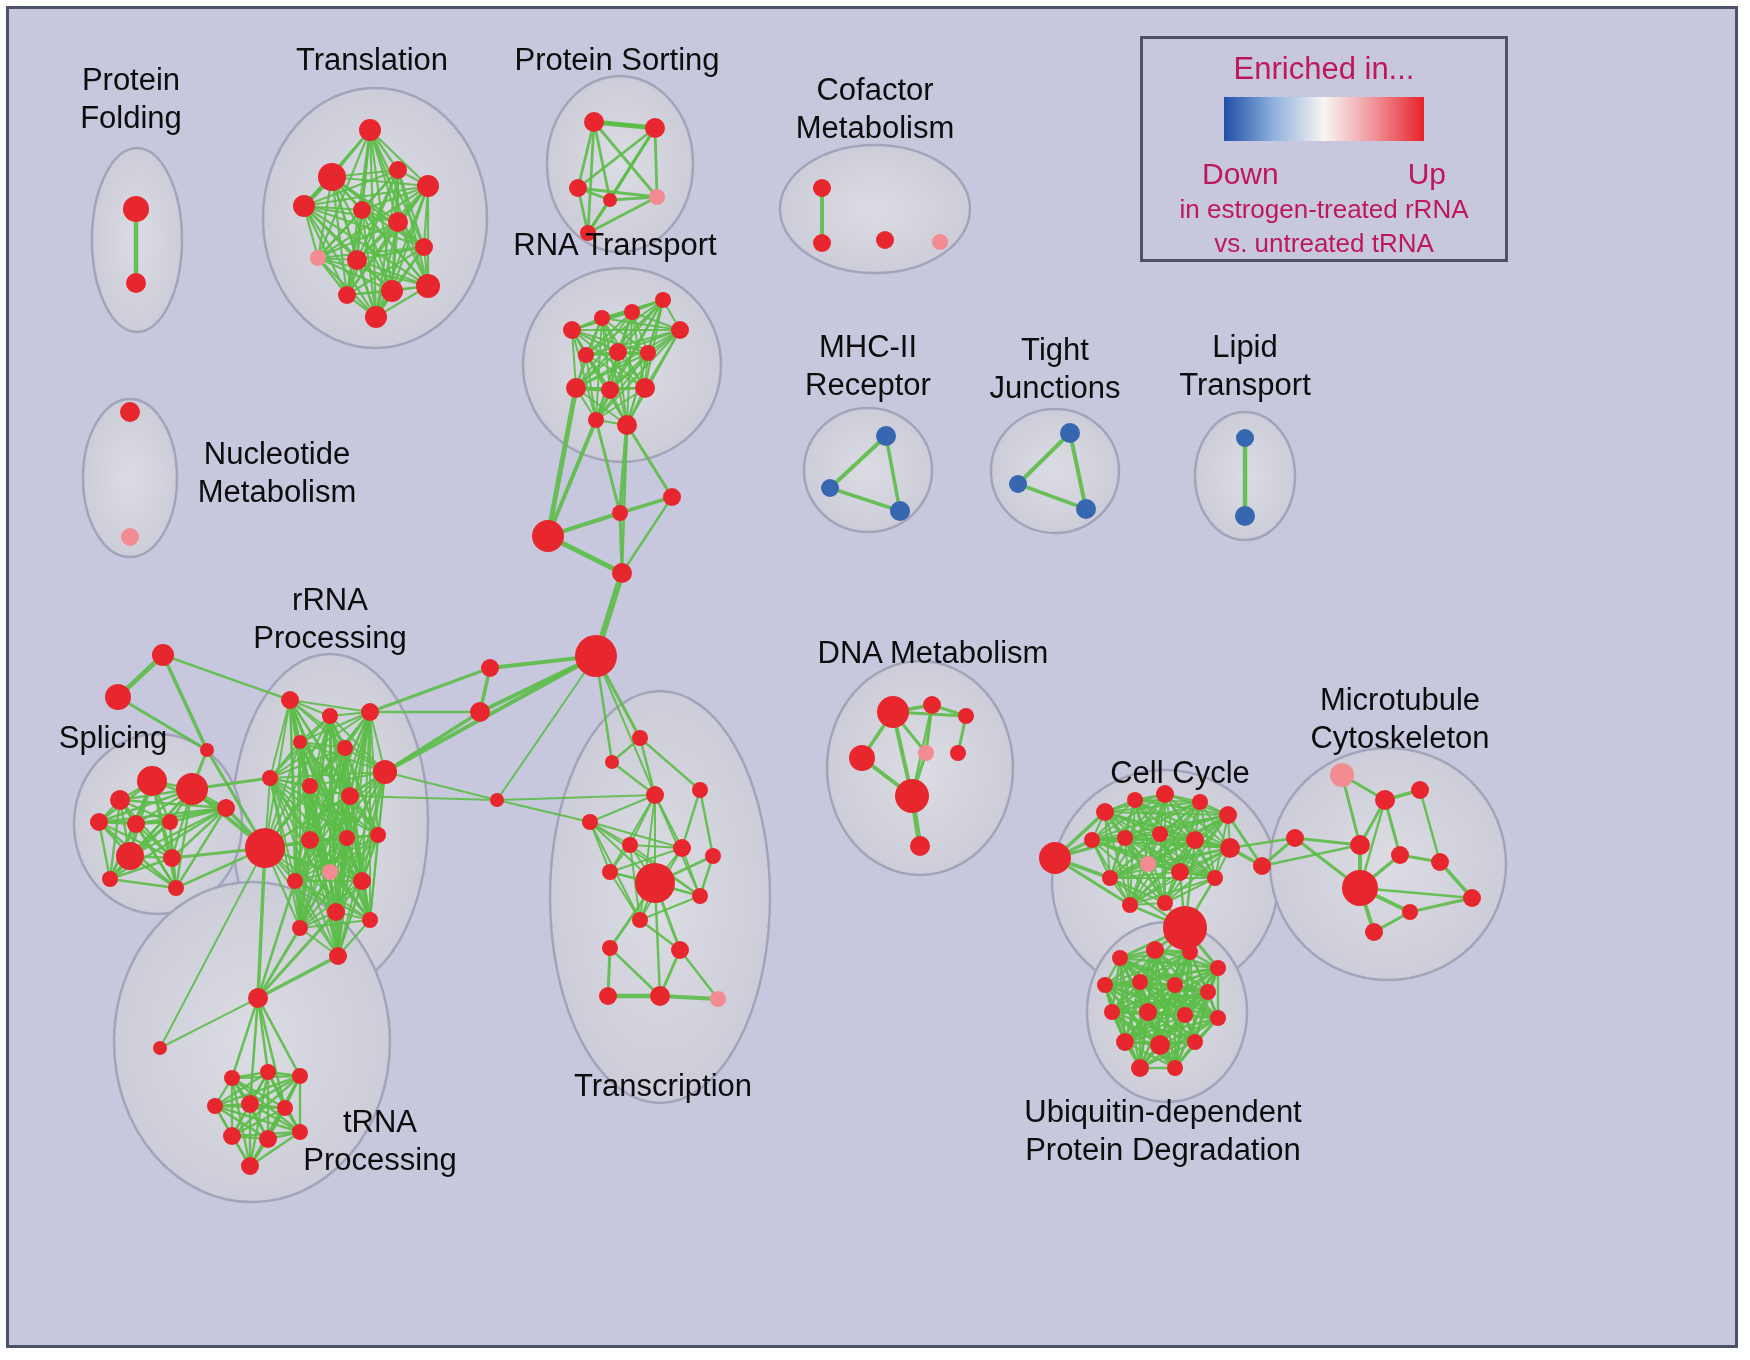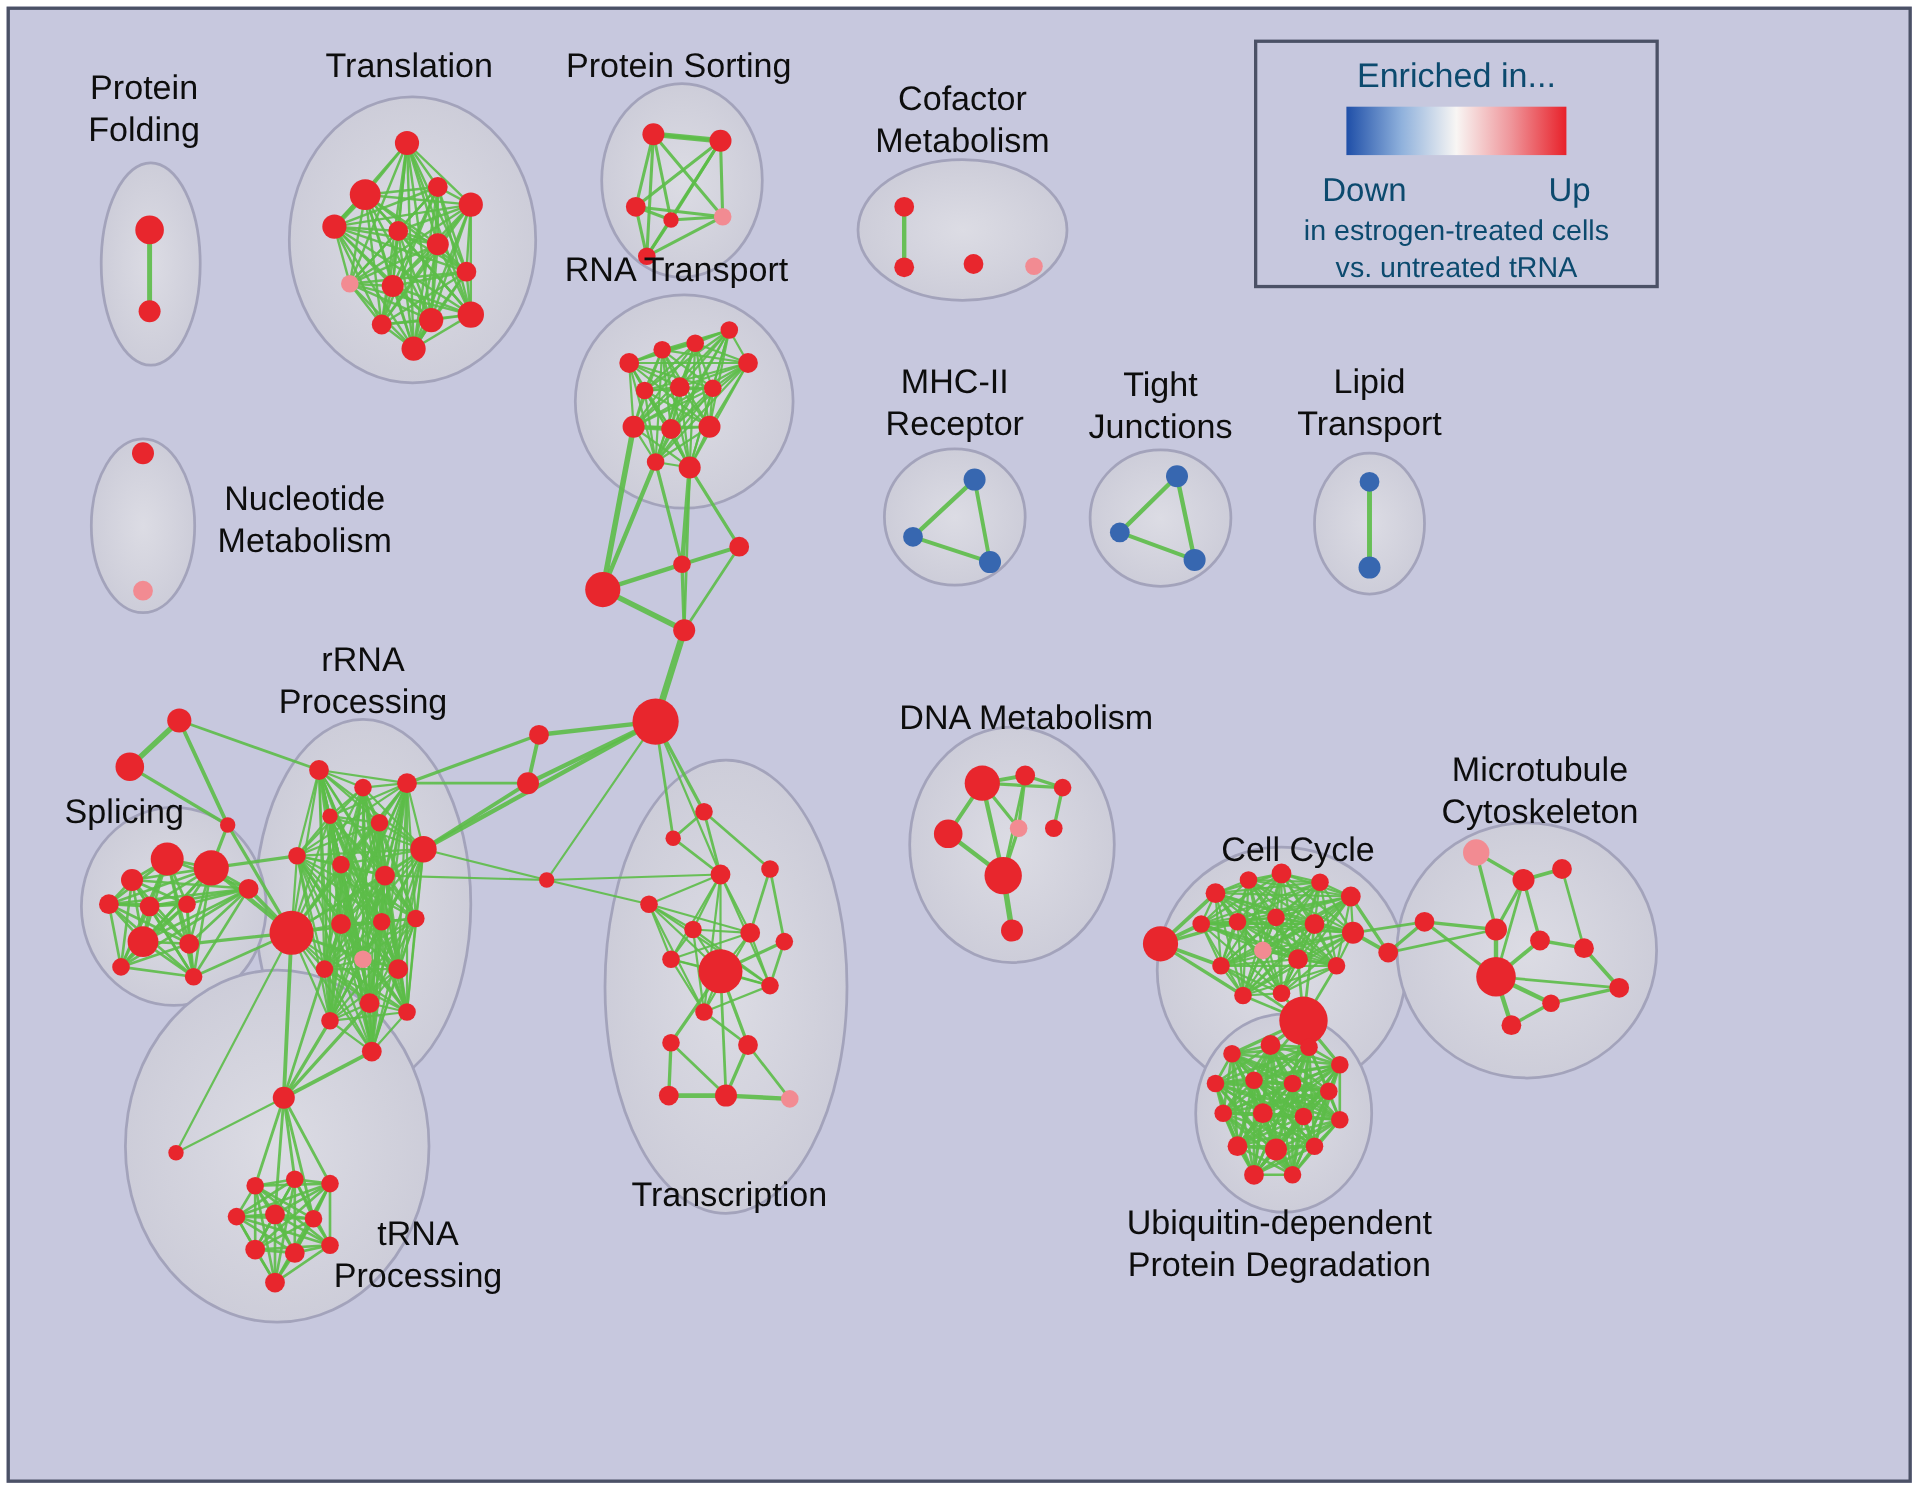--- a/index.html
+++ b/index.html
@@ -14,21 +14,21 @@
     position:absolute;left:6px;top:6px;width:1732px;height:1342px;
     box-sizing:border-box;
     border:3px solid #4b5166;
   }
   svg.network{position:absolute;left:0;top:0;width:1750px;height:1360px;}
   .legend{
     position:absolute;left:1140px;top:36px;width:368px;height:226px;
     box-sizing:border-box;
     border:3px solid #4b5166;
     display:flex;flex-direction:column;align-items:center;
-    color:#0c4a6e;
+    color:#be185d;
   }
   .legend-title{font-size:31px;margin-top:12px;}
   .legend-gradient{width:200px;height:46px;margin-top:10px;}
   .legend-endpoints{width:244px;display:flex;justify-content:space-between;font-size:30px;margin-top:16px;}
   .legend-caption{font-size:26px;margin-top:3px;}
 </style>
 </head>
 <body>
 
 <div class="figure-bg" style="background: rgb(199, 200, 222); border-color: rgb(75, 81, 102);"></div>
@@ -1150,15 +1150,15 @@
     </g>
   </svg>
 
 <div class="legend" style="background: rgb(199, 200, 222); border-color: rgb(75, 81, 102);">
   <div class="legend-title">Enriched in...</div>
   <div class="legend-gradient" style="background: linear-gradient(to right, rgb(31, 79, 168), rgb(143, 177, 220), rgb(248, 246, 244), rgb(239, 149, 154), rgb(232, 33, 42));"></div>
   <div class="legend-endpoints">
     <span>Down</span>
     <span>Up</span>
   </div>
-  <div class="legend-caption">in estrogen-treated cells</div>
+  <div class="legend-caption">in estrogen-treated rRNA</div>
   <div class="legend-caption">vs. untreated tRNA</div>
 </div>
 
 </body></html>

